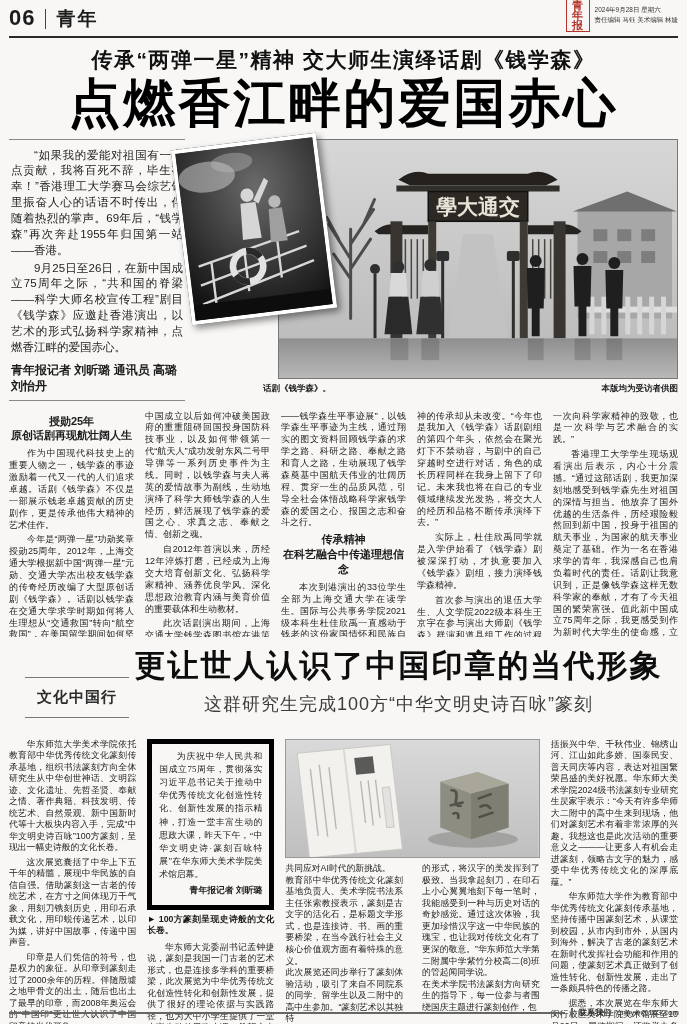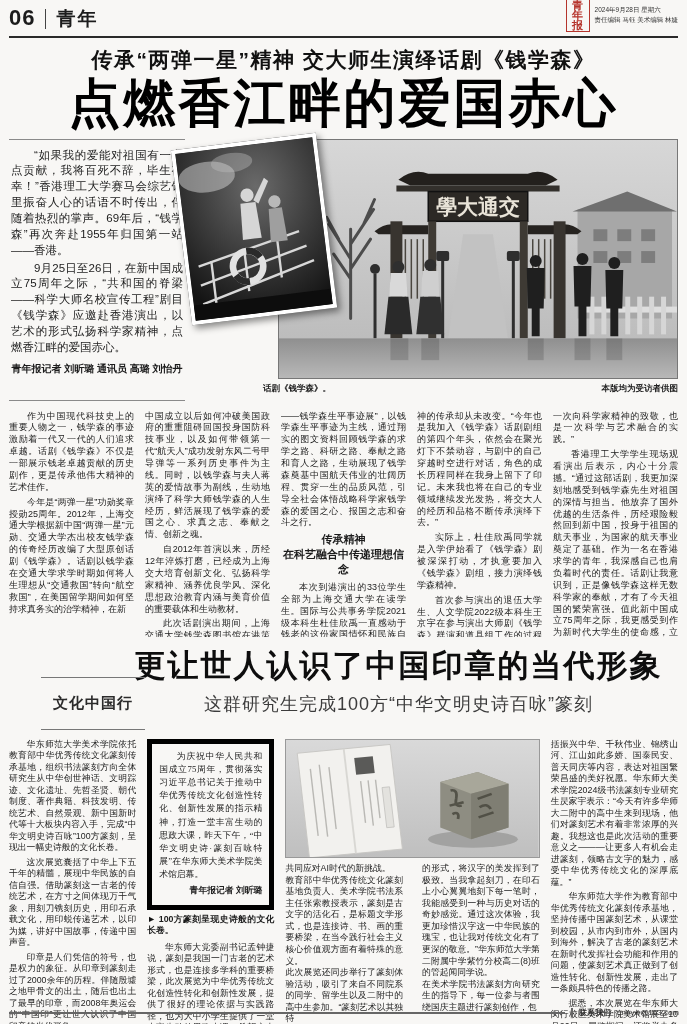--- a/index.html
+++ b/index.html
@@ -24,43 +24,43 @@
   
   .a1-kicker { text-align:center; font-size:21px; font-weight:600; letter-spacing:1.5px;
     margin-top:8px; color:#111; }
   .a1-title { text-align:center; font-size:52px; font-weight:900; letter-spacing:3px;
     color:#000; margin-top:2px; line-height:1.05; }
   
   .top-article { display:flex; margin-top:8px; height:262px; }
   .intro-col { width:176px; border-top:1px solid #8a8a8a; border-bottom:1px solid #8a8a8a;
     padding:8px 2px 4px 2px; font-size:11.5px; line-height:1.38; text-align:justify; }
   .intro-col p { text-indent:2em; margin-bottom:2px; }
-  .intro-byline { font-size:10px; font-weight:700; text-align:center; margin-top:6px; }
+  .intro-byline { font-size:12px; font-weight:700; text-align:left; margin-top:6px; }
   .photo-zone { position:relative; flex:1; }
   .main-photo { position:absolute; right:0; top:0; width:400px; height:240px;
     border:1px solid #777; background:#c9c9c9; }
   .small-photo { position:absolute; left:-4px; top:2px; width:146px; height:176px;
     background:#1d1d1d; border:4px solid #fff; box-shadow:3px 4px 7px rgba(0,0,0,.45);
     transform:rotate(-7deg); z-index:3; }
   .caption-row { position:absolute; top:244px; left:78px; right:0; display:flex;
     justify-content:space-between; font-size:8.5px; font-weight:700; color:#222; }
   
   .cols { display:grid; grid-template-columns:repeat(5,1fr); gap:11px;
     margin-top:10px; font-size:9px; line-height:1.32; text-align:justify; }
   .cols.a1 { height:226px; overflow:hidden; }
   .cols p { text-indent:2em; margin-bottom:3px; }
   .subhead { text-align:center; font-weight:700; font-size:11px; line-height:1.35;
     text-indent:0 !important; margin:3px 0 5px 0; }
   .subhead .sh-line { display:block; text-indent:0; }
   
   .sec2-head { position:relative; height:88px; margin-top:8px; }
-  .sec2-label { position:absolute; left:32px; top:32px; width:104px; text-align:center;
+  .sec2-label { position:absolute; left:16px; top:32px; width:104px; text-align:center;
     font-family:"Liberation Serif", serif; font-weight:700; font-size:15px;
     color:#2b2b2b; border-top:1px solid #777; border-bottom:1px solid #777;
-    padding:16px 0; letter-spacing:1px; }
+    padding:10px 0; letter-spacing:1px; }
   .sec2-title { text-align:center; padding-left:110px; font-size:31px; font-weight:800;
     letter-spacing:2px; color:#0d0d0d; margin-top:6px; }
   .sec2-sub { text-align:center; padding-left:110px; font-size:18px; font-weight:400;
     letter-spacing:1px; color:#3c3c3c; margin-top:5px; }
   
   .bottom { display:flex; gap:11px; margin-top:6px; height:286px; overflow:hidden;
     font-size:8.8px; line-height:1.31; text-align:justify; }
   .bcol { flex:1; }
   .bcol p { text-indent:2em; margin-bottom:3px; }
   .bcol-mid { flex:2; display:flex; flex-direction:column; }
@@ -254,20 +254,24 @@
 
       <div class="caption-row">
         <span>话剧《钱学森》。</span>
         <span>本版均为受访者供图</span>
       </div>
     </div>
   </div>
 
   <div class="cols a1">
     <div>
+      <div class="subhead">
+        <span class="sh-line">授勋25年</span>
+        <span class="sh-line">原创话剧再现航壮阔人生</span>
+      </div>
       <p>作为中国现代科技史上的重要人物之一，钱学森的事迹激励着一代又一代的人们追求卓越。话剧《钱学森》不仅是一部展示钱老卓越贡献的历史剧作，更是传承他伟大精神的艺术佳作。</p>
       <p>今年是“两弹一星”功勋奖章授勋25周年。2012年，上海交通大学根据新中国“两弹一星”元勋、交通大学杰出校友钱学森的传奇经历改编了大型原创话剧《钱学森》。话剧以钱学森在交通大学求学时期如何将人生理想从“交通救国”转向“航空救国”，在美国留学期间如何坚持求真务实的治学精神，在新</p>
     </div>
     <div>
       <p style="text-indent:0">中国成立以后如何冲破美国政府的重重阻碍回国投身国防科技事业，以及如何带领第一代“航天人”成功发射东风二号甲导弹等一系列历史事件为主线。同时，以钱学森与夫人蒋英的爱情故事为副线，生动地演绎了科学大师钱学森的人生经历，鲜活展现了钱学森的爱国之心、求真之志、奉献之情、创新之魂。</p>
       <p>自2012年首演以来，历经12年淬炼打磨，已经成为上海交大培育创新文化、弘扬科学家精神、涵养优良学风、深化思想政治教育内涵与美育价值的重要载体和生动教材。</p>
       <p>此次话剧演出期间，上海交通大学钱学森图书馆在港策划了“爱国知识分子的杰出典范</p>
     </div>
     <div>
       <p style="text-indent:0">——钱学森生平事迹展”，以钱学森生平事迹为主线，通过翔实的图文资料回顾钱学森的求学之路、科研之路、奉献之路和育人之路，生动展现了钱学森奠基中国航天伟业的壮阔历程、贯穿一生的品质风范，引导全社会体悟战略科学家钱学森的爱国之心、报国之志和奋斗之行。</p>
@@ -289,21 +293,21 @@
   </div>
 
   <div class="sec2-head">
     <div class="sec2-label">文化中国行</div>
     <div class="sec2-title">更让世人认识了中国印章的当代形象</div>
     <div class="sec2-sub">这群研究生完成100方“中华文明史诗百咏”篆刻</div>
   </div>
 
   <div class="bottom">
     <div class="bcol">
-      <p>华东师范大学美术学院依托教育部中华优秀传统文化篆刻传承基地，组织书法篆刻方向全体研究生从中华创世神话、文明踪迹、文化遗址、先哲圣贤、朝代制度、著作典籍、科技发明、传统艺术、自然景观、新中国新时代等十大板块内容入手，完成“中华文明史诗百咏”100方篆刻，呈现出一幅史诗般的文化长卷。</p>
+      <p>华东师范大学美术学院依托教育部中华优秀传统文化篆刻传承基地，组织书法篆刻方向全体研究生从中华创世神话、文明踪迹、文化遗址、先哲圣贤、奉献之情、著作典籍、科技发明、传统艺术、自然景观、新中国新时代等十大板块内容入手，完成“中华文明史诗百咏”100方篆刻，呈现出一幅史诗般的文化长卷。</p>
       <p>这次展览囊括了中华上下五千年的精髓，展现中华民族的自信自强。借助篆刻这一古老的传统艺术，在方寸之间体现万千气象，用刻刀镌刻历史，用印石承载文化，用印蜕传递艺术，以印为媒，讲好中国故事，传递中国声音。</p>
       <p>印章是人们凭信的符号，也是权力的象征。从印章到篆刻走过了2000余年的历程。伴随殷墟之地甲骨文的出土，随后也出土了最早的印章，而2008年奥运会的“中国印”更让世人认识了中国印章的当代形象。</p>
     </div>
 
     <div class="bcol">
       <div class="intro-box">
         <p>为庆祝中华人民共和国成立75周年，贯彻落实习近平总书记关于推动中华优秀传统文化创造性转化、创新性发展的指示精神，打造一堂丰富生动的思政大课，昨天下午，“中华文明史诗·篆刻百咏特展”在华东师大美术学院美术馆启幕。</p>
         <p class="box-byline">青年报记者 刘昕璐</p>
       </div>
       <div class="b-caption">

